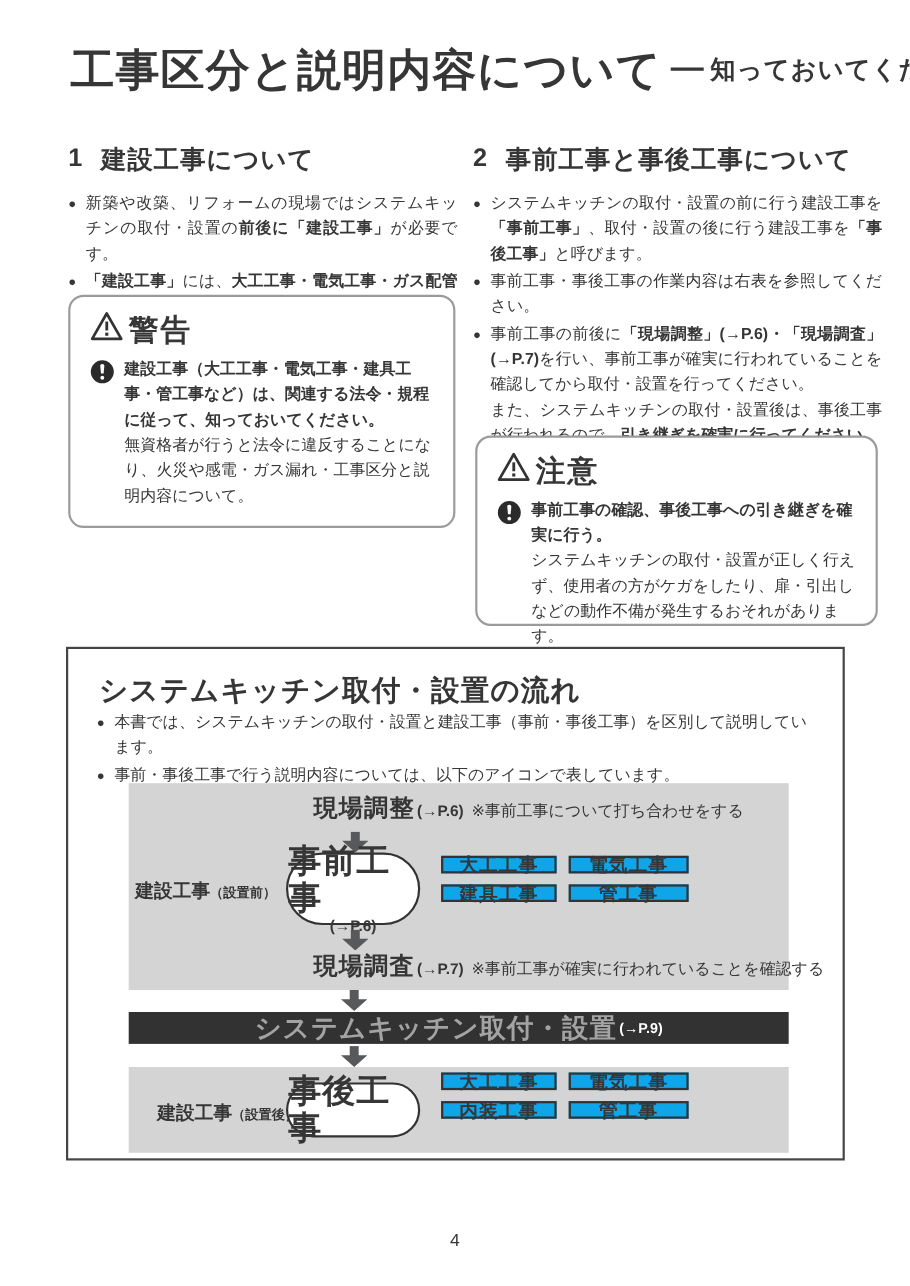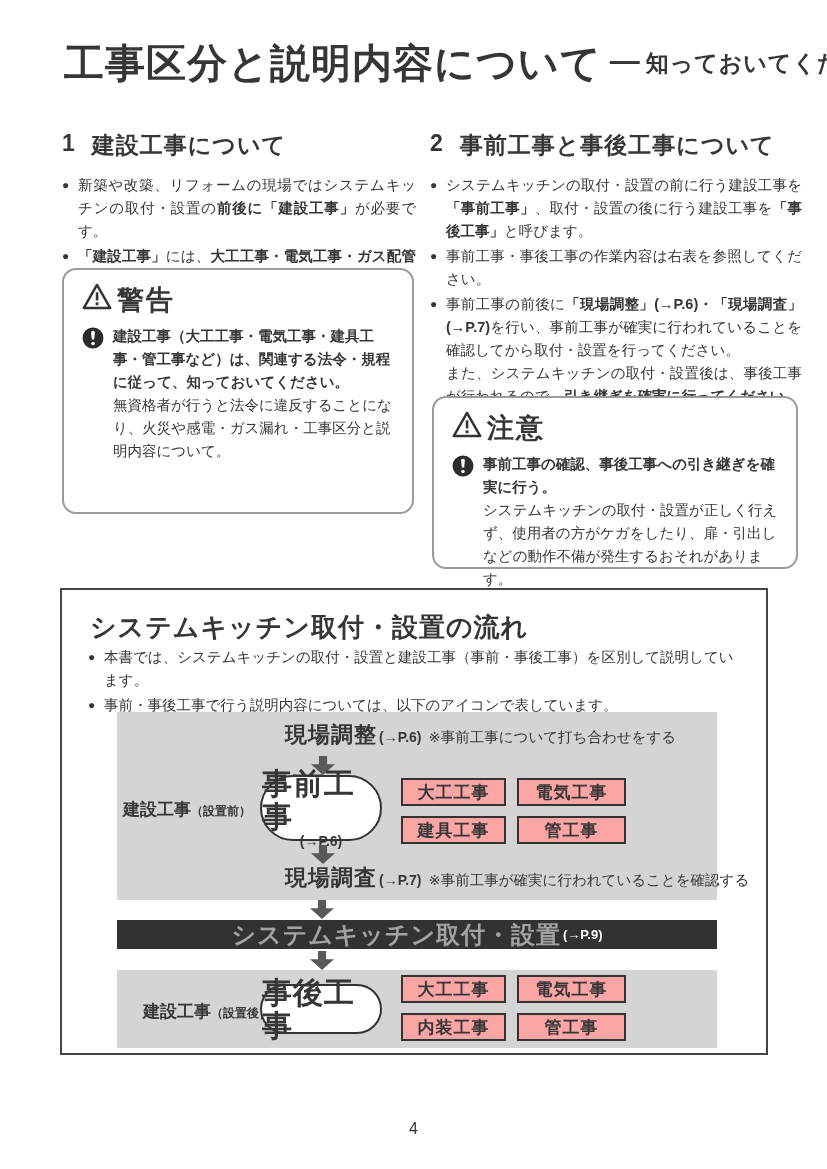--- a/index.html
+++ b/index.html
@@ -18,21 +18,21 @@
   .col { position:absolute; }
   .col-left  { left:62px;  top:130px; width:354px; }
   .col-right { left:430px; top:130px; width:372px; }
   .sec-head { display:flex; gap:16px; font-size:23px; font-weight:bold; letter-spacing:1px; margin-bottom:13px; }
   .bul { display:flex; margin-bottom:2px; }
   .bul .mk { flex:0 0 16px; font-size:12px; padding-top:4px; }
   .bul .tx { font-size:14.5px; line-height:23px; text-align:justify; }
 
   
   .alert { position:absolute; border:2.5px solid #9b9b9b; border-radius:14px; background:#fff; padding:12px 15px 14px 18px; }
-  .alert-warning { left:62px; top:268px; width:352px; height:246px; }
+  .alert-warning { left:62px; top:268px; width:352px; height:212px; }
   .alert-caution { left:432px; top:396px; width:366px; height:173px; }
   .alert-head { display:flex; align-items:center; gap:5px; font-size:27px; font-weight:bold; letter-spacing:2px; }
   .alert-row { display:flex; gap:9px; margin-top:7px; }
   .alert-ic { flex:0 0 22px; padding-top:2px; }
   .alert-tx { font-size:14.5px; line-height:23px; }
   .alert-lead { font-weight:bold; }
 
   
   .flow { position:absolute; left:60px; top:588px; width:708px; height:467px; border:2px solid #454545; background:#fff; }
   .flow-title { position:absolute; left:28px; top:20px; font-size:26px; font-weight:bold; letter-spacing:1px; }
@@ -56,21 +56,21 @@
 
   .oval { position:absolute; background:#fff; border:2.5px solid #333; border-radius:36px;
     display:flex; flex-direction:column; align-items:center; justify-content:center; }
   .oval-pre  { left:143px; top:63px; width:122px; height:66px; }
   .oval-post { left:143px; top:14px; width:122px; height:50px; }
   .oval-name { font-size:30px; font-weight:bold; letter-spacing:1px; line-height:1.1; }
   .oval-ref  { font-size:14px; font-weight:bold; line-height:1.1; margin-top:1px; }
 
   .boxgrid { position:absolute; left:284px; display:grid; grid-template-columns:105px 109px; gap:10px 11px; }
   .boxgrid-pre { top:66px; } .boxgrid-post { top:5px; }
-  .wbox { height:28px; background:#fca5a5; border:2px solid #333; display:flex; align-items:center; justify-content:center;
+  .wbox { height:16px; background:#0ea5e9; border:2px solid #333; display:flex; align-items:center; justify-content:center;
     font-size:17px; font-weight:bold; letter-spacing:1px; }
 
   .black-bar { position:absolute; left:55px; top:330px; width:600px; height:29px; background:#323232;
     display:flex; align-items:center; justify-content:center; white-space:nowrap; }
   .black-bar .nm { color:#a3a3a3; font-size:24px; font-weight:bold; letter-spacing:1px; }
   .black-bar .rf { color:#fff; font-size:13px; font-weight:bold; margin-left:2px; }
 
   .page-num { position:absolute; left:0; top:1120px; width:100%; text-align:center; font-size:16px; }
 </style>
 </head>

